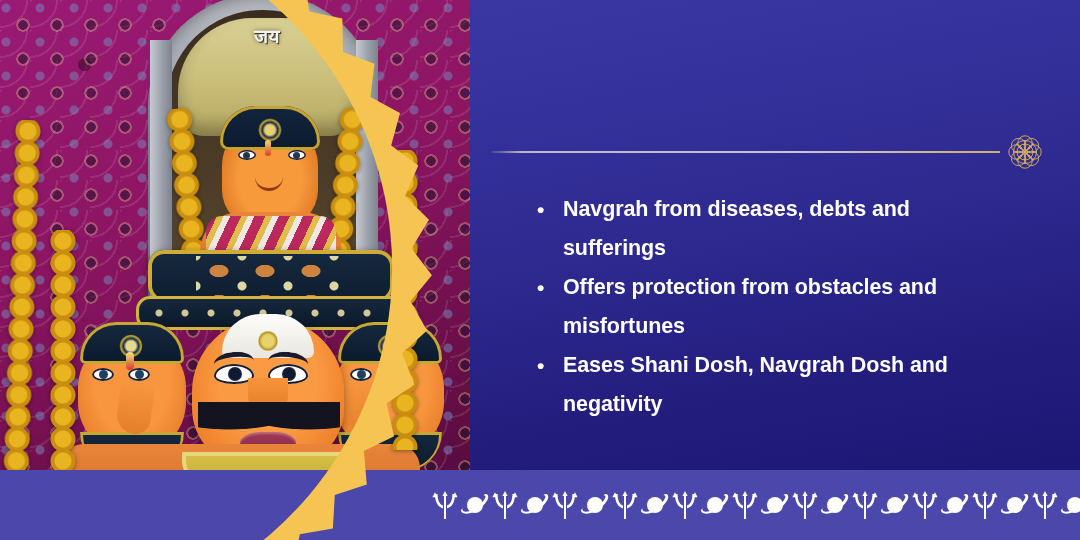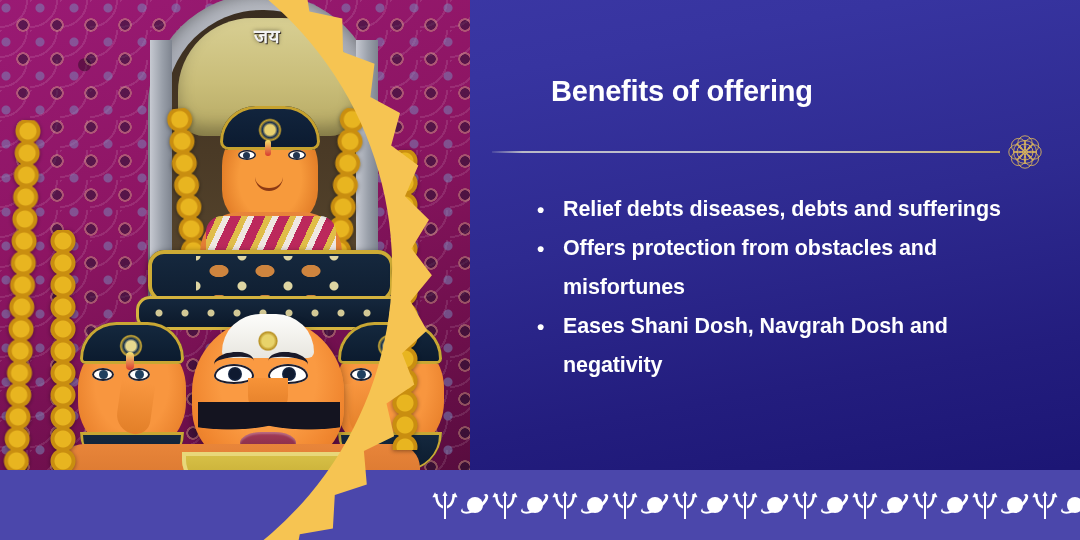--- a/index.html
+++ b/index.html
@@ -643,21 +643,20 @@
       <defs>
         <clipPath id="leftClip">
           <rect x="0" y="0" width="470" height="540"></rect>
         </clipPath>
       </defs>
 
       <path id="arcPath" fill="#f6c452" d="M161.1 -104.8 L179.7 -76.8 L212.6 -84.0 L227.0 -53.6 L260.5 -56.1 L270.5 -24.0 L304.1 -21.7 L309.4 11.5 L342.3 18.5 L343.0 52.1 L374.5 63.7 L370.4 97.1 L400.0 113.0 L391.2 145.4 L418.3 165.4 L405.0 196.3 L429.0 219.8 L411.5 248.5 L431.9 275.2 L410.5 301.2 L427.0 330.5 L402.1 353.2 L414.3 384.5 L386.5 403.4 L394.1 436.2 L363.9 451.0 L366.8 484.5 L334.8 494.9 L332.9 528.5 L299.8 534.3 L293.2 567.3 L259.6 568.3 L248.4 600.0 L215.0 596.3 L199.4 626.1 L183.2 589.6 A 352 352 0 0 0 148.8 -66.8 Z"></path>
     </svg>
   </div>
 
-  <div class="title">Benefits of offering</div>
   <div class="divider"></div>
 
   <div class="rosette">
     <svg width="48" height="48" viewBox="0 0 48 48" xmlns="http://www.w3.org/2000/svg" aria-hidden="true">
       <g fill="none" stroke="#d9b45e" stroke-width="0.9">
         <circle cx="24" cy="24" r="11.5"></circle>
         <circle cx="24" cy="24" r="8"></circle>
         <g id="pet">
           <circle cx="24" cy="15" r="7.2"></circle>
         </g>
@@ -669,21 +668,21 @@
         <circle cx="15" cy="24" r="7.2"></circle>
         <circle cx="17.6" cy="17.6" r="7.2"></circle>
         <path d="M24 12 L24 36 M12 24 L36 24 M15.5 15.5 L32.5 32.5 M32.5 15.5 L15.5 32.5"></path>
       </g>
     </svg>
   </div>
 
   <div class="bullets" id="bullets">
       <div class="bullet-row">
         <span class="dot">•</span>
-        <span class="btext">Relief debts diseases, debts and sufferings</span>
+        <span class="btext">Navgrah from diseases, debts and sufferings</span>
       </div>
       <div class="bullet-row">
         <span class="dot">•</span>
         <span class="btext">Offers protection from obstacles and misfortunes</span>
       </div>
       <div class="bullet-row">
         <span class="dot">•</span>
         <span class="btext">Eases Shani Dosh, Navgrah Dosh and negativity</span>
       </div>
     </div>

